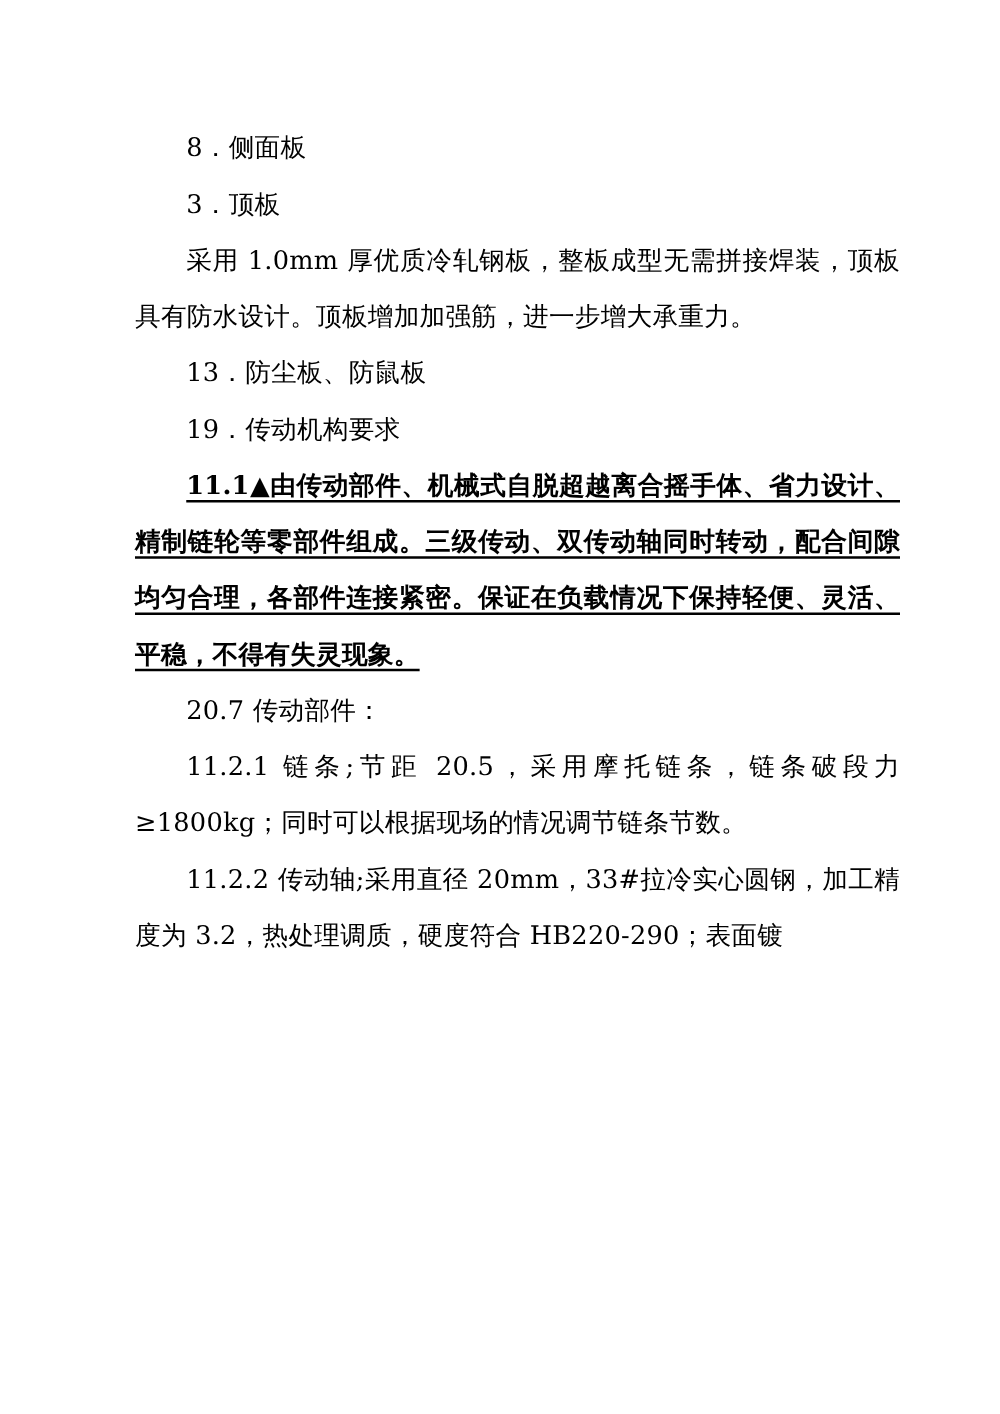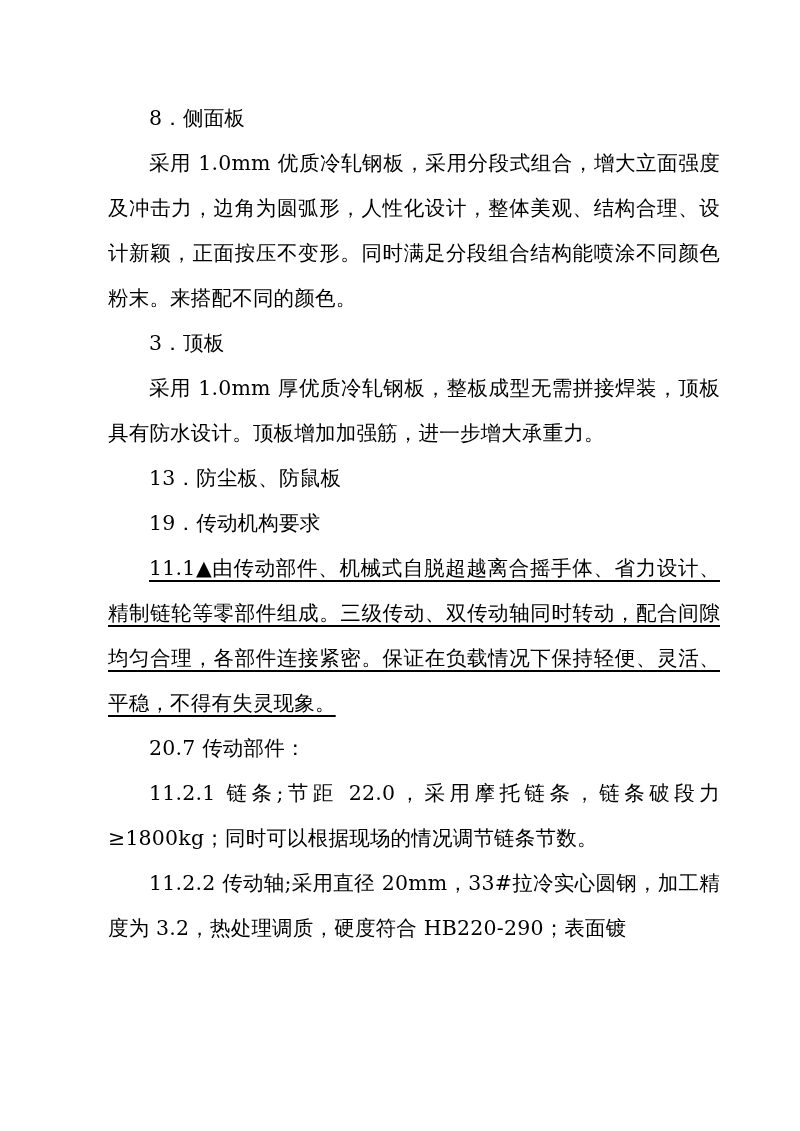--- a/index.html
+++ b/index.html
@@ -29,31 +29,31 @@
     text-align: justify;
   }
   p.para {
     margin: 0;
     text-indent: 2em;
     white-space: normal;
   }
   .underline {
     text-decoration: underline;
     text-underline-offset: 5px;
+    font-weight: bold;
   }
 </style>
 </head>
 <body>
 
 <div class="page">
   <div class="doc-body">
     <p class="para">8．侧面板</p>
-    <p class="para">采用 1.0mm 优质冷轧钢板，采用分段式组合，增大立面强度及冲击力，边角为圆弧形，人性化设计，整体美观、结构合理、设计新颖，正面按压不变形。同时满足分段组合结构能喷涂不同颜色粉末。来搭配不同的颜色。</p>
     <p class="para">3．顶板</p>
     <p class="para">采用 1.0mm 厚优质冷轧钢板，整板成型无需拼接焊装，顶板具有防水设计。顶板增加加强筋，进一步增大承重力。</p>
     <p class="para">13．防尘板、防鼠板</p>
     <p class="para">19．传动机构要求</p>
     <p class="para underline">11.1▲由传动部件、机械式自脱超越离合摇手体、省力设计、精制链轮等零部件组成。三级传动、双传动轴同时转动，配合间隙均匀合理，各部件连接紧密。保证在负载情况下保持轻便、灵活、平稳，不得有失灵现象。</p>
     <p class="para">20.7 传动部件：</p>
-    <p class="para">11.2.1  链条;节距 22.0，采用摩托链条，链条破段力≥1800kg；同时可以根据现场的情况调节链条节数。</p>
+    <p class="para">11.2.1  链条;节距 20.5，采用摩托链条，链条破段力≥1800kg；同时可以根据现场的情况调节链条节数。</p>
     <p class="para">11.2.2  传动轴;采用直径 20mm，33#拉冷实心圆钢，加工精度为 3.2，热处理调质，硬度符合 HB220-290；表面镀</p>
   </div>
 </div>
 
 </body></html>

